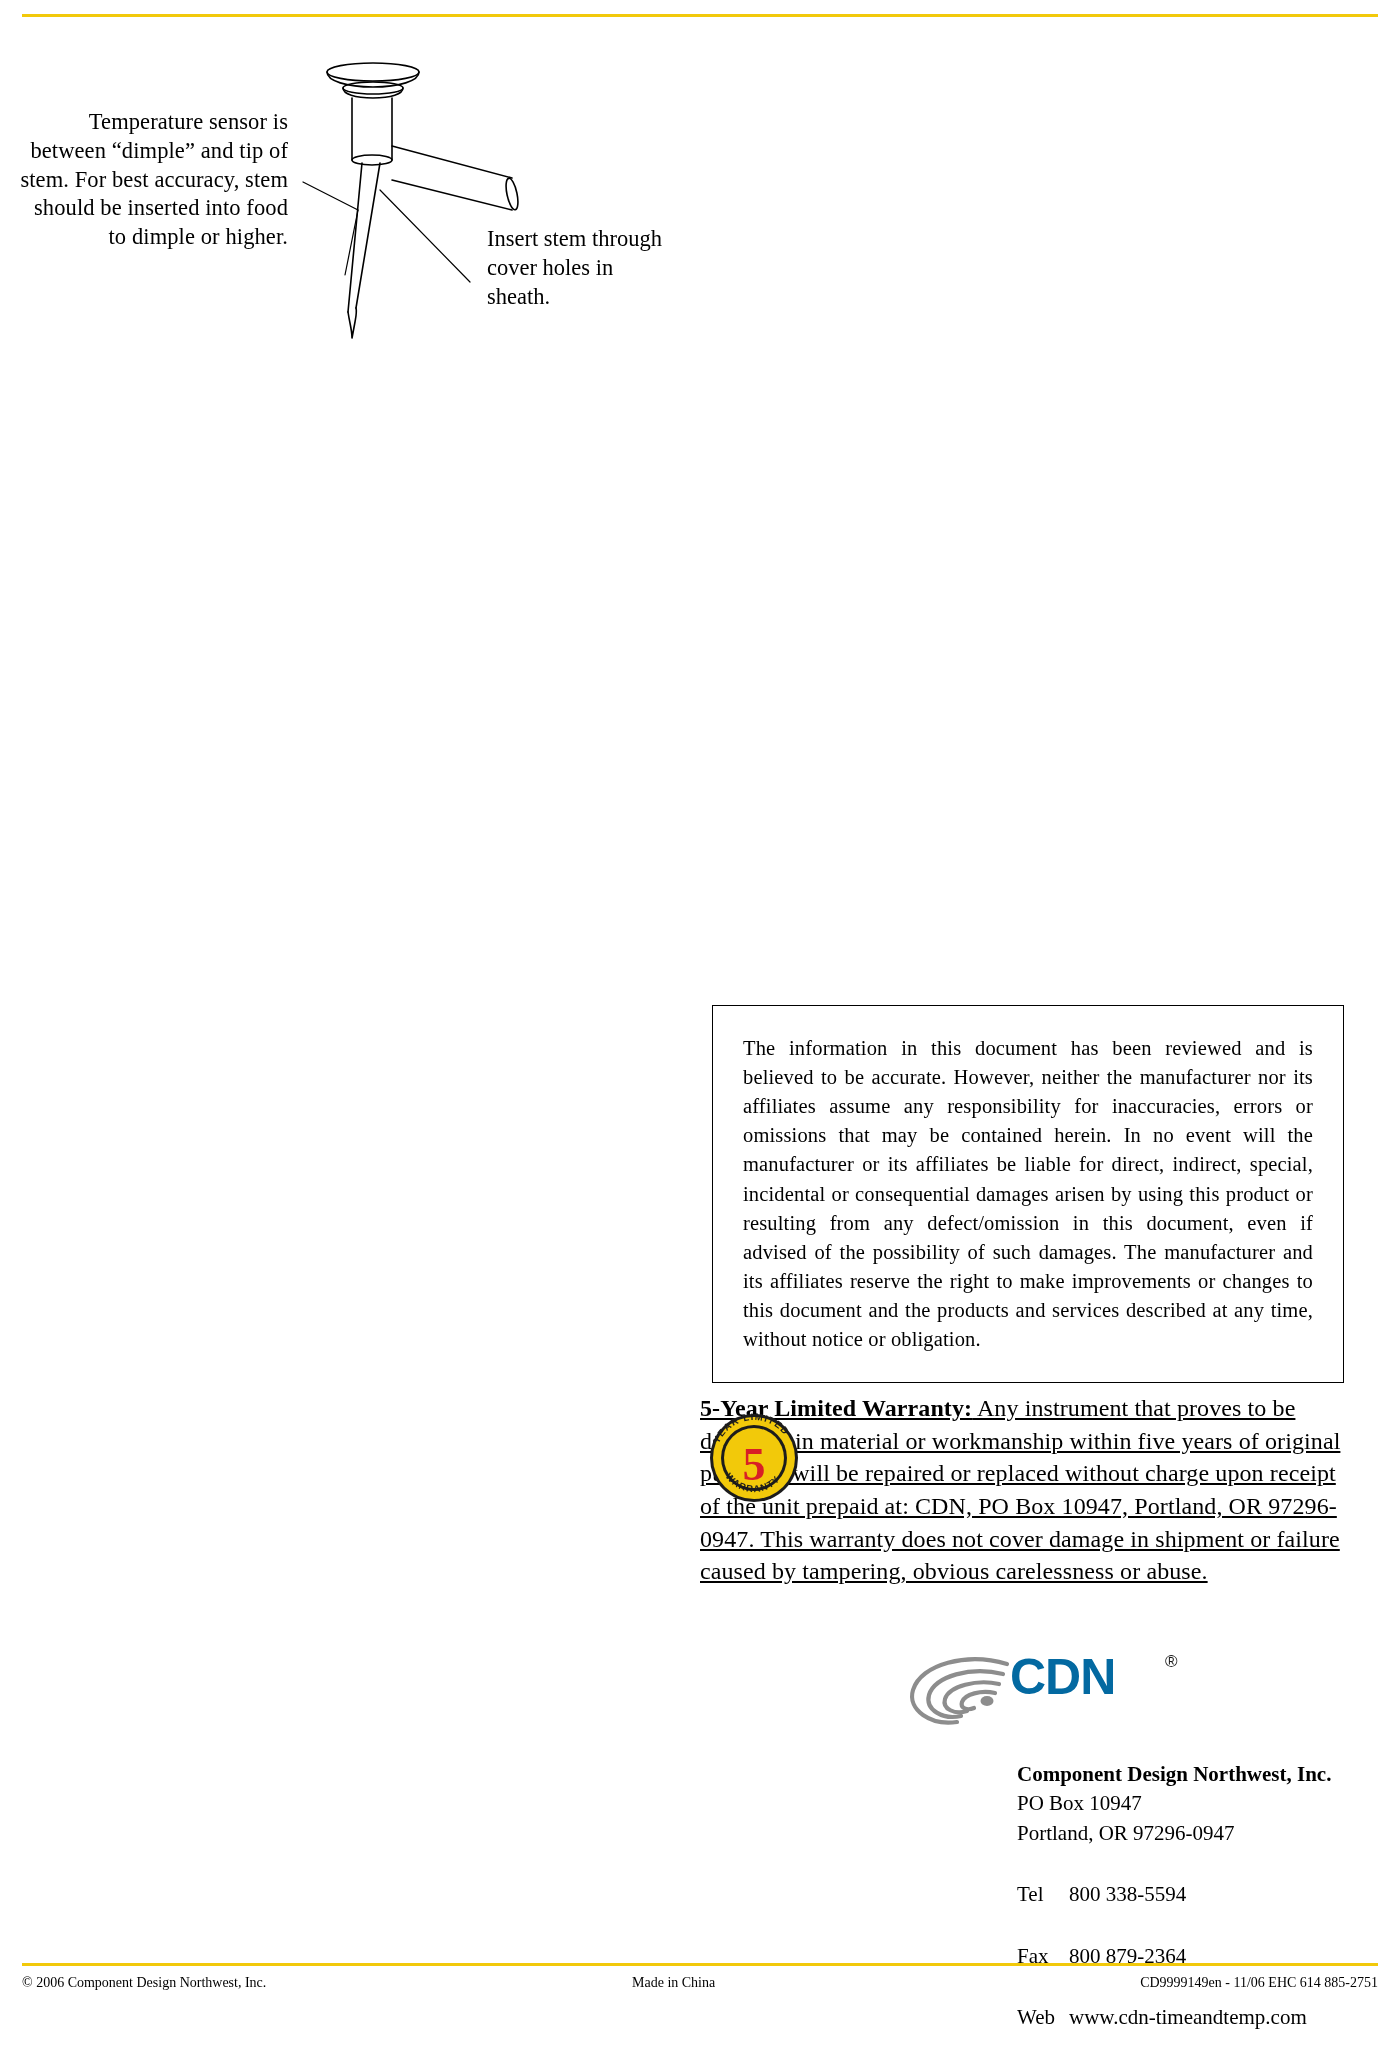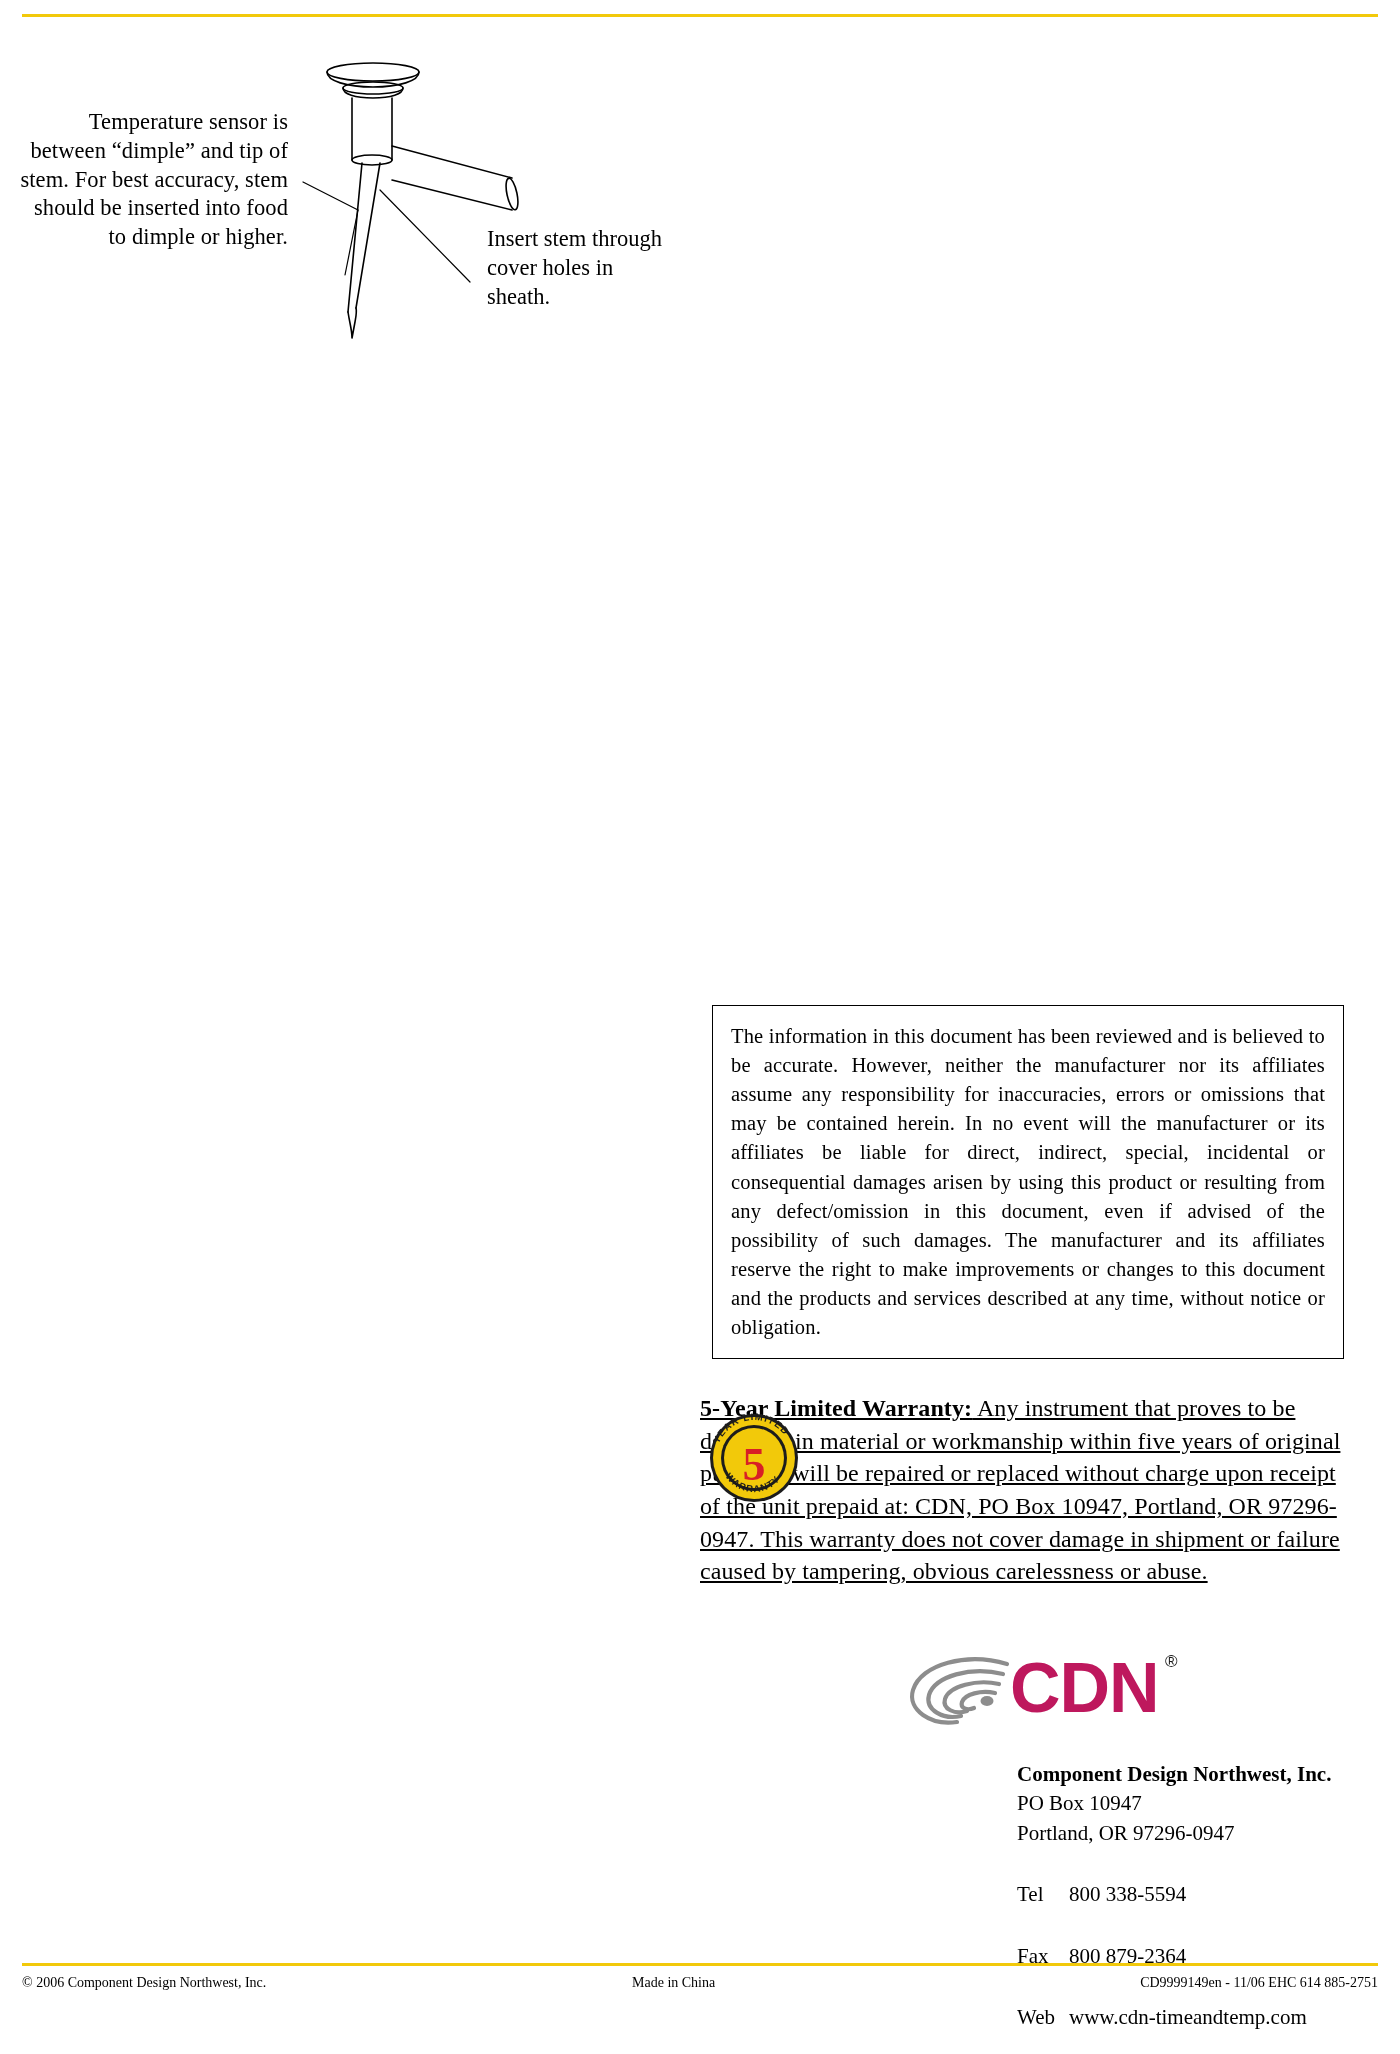--- a/index.html
+++ b/index.html
@@ -75,21 +75,21 @@
   .disclaimer {
     position: absolute;
     left: 712px;
     top: 1005px;
     width: 632px;
     border: 1px solid #000;
     box-sizing: border-box;
     padding: 12px 14px 12px 14px;
   }
   .disclaimer p {
-    margin: 4px;
+    margin: 16px;
     font-size: 20.5px;
     line-height: 1.42;
     text-align: justify;
     text-justify: inter-word;
     letter-spacing: 0.15px;
   }
 
   
   .warranty {
     position: absolute;
@@ -119,23 +119,23 @@
     top: 1650px;
     width: 300px;
     height: 90px;
   }
   .logo-text {
     position: absolute;
     left: 1010px;
     top: 1648px;
     font-family: "Liberation Sans", sans-serif;
     font-weight: bold;
-    font-size: 70px;
+    font-size: 50px;
     letter-spacing: -1px;
-    color: #be185d;
+    color: #0369a1;
   }
   .logo-reg {
     position: absolute;
     left: 1165px;
     top: 1652px;
     font-family: "Liberation Sans", sans-serif;
     font-size: 17px;
     color: #1a1a1a;
   }
 

